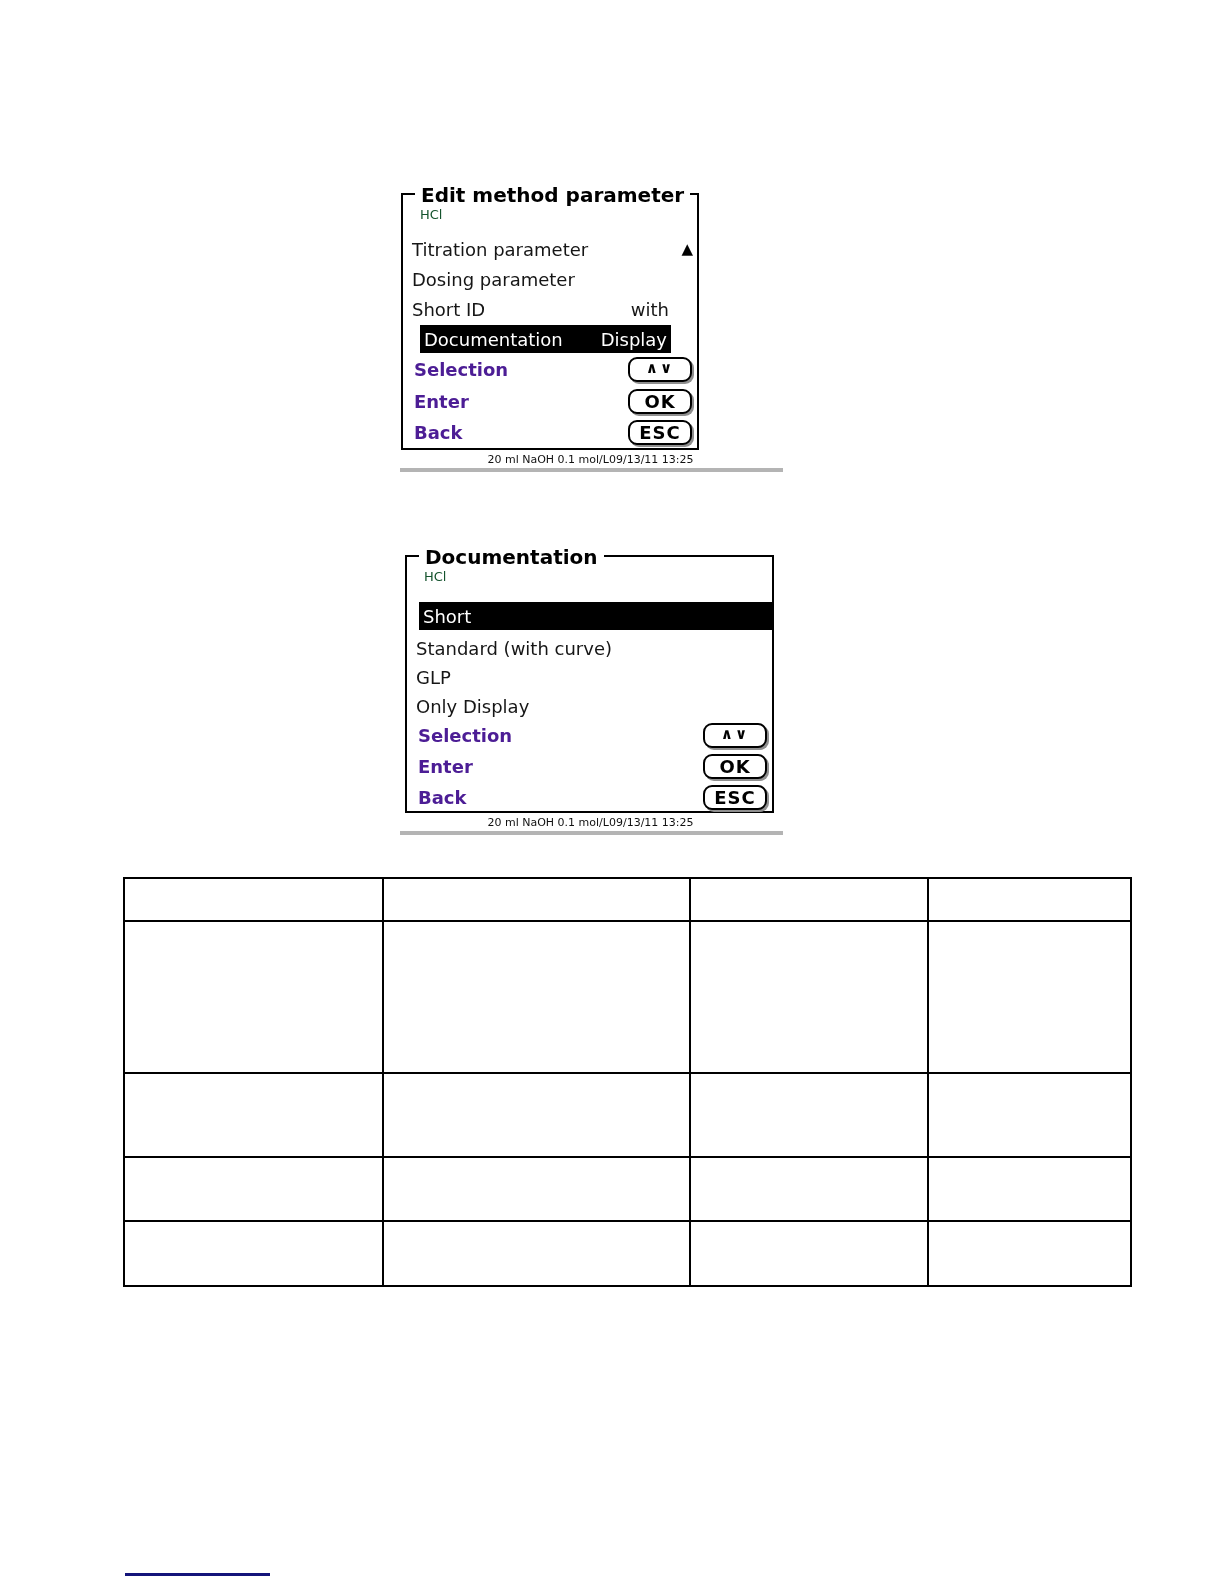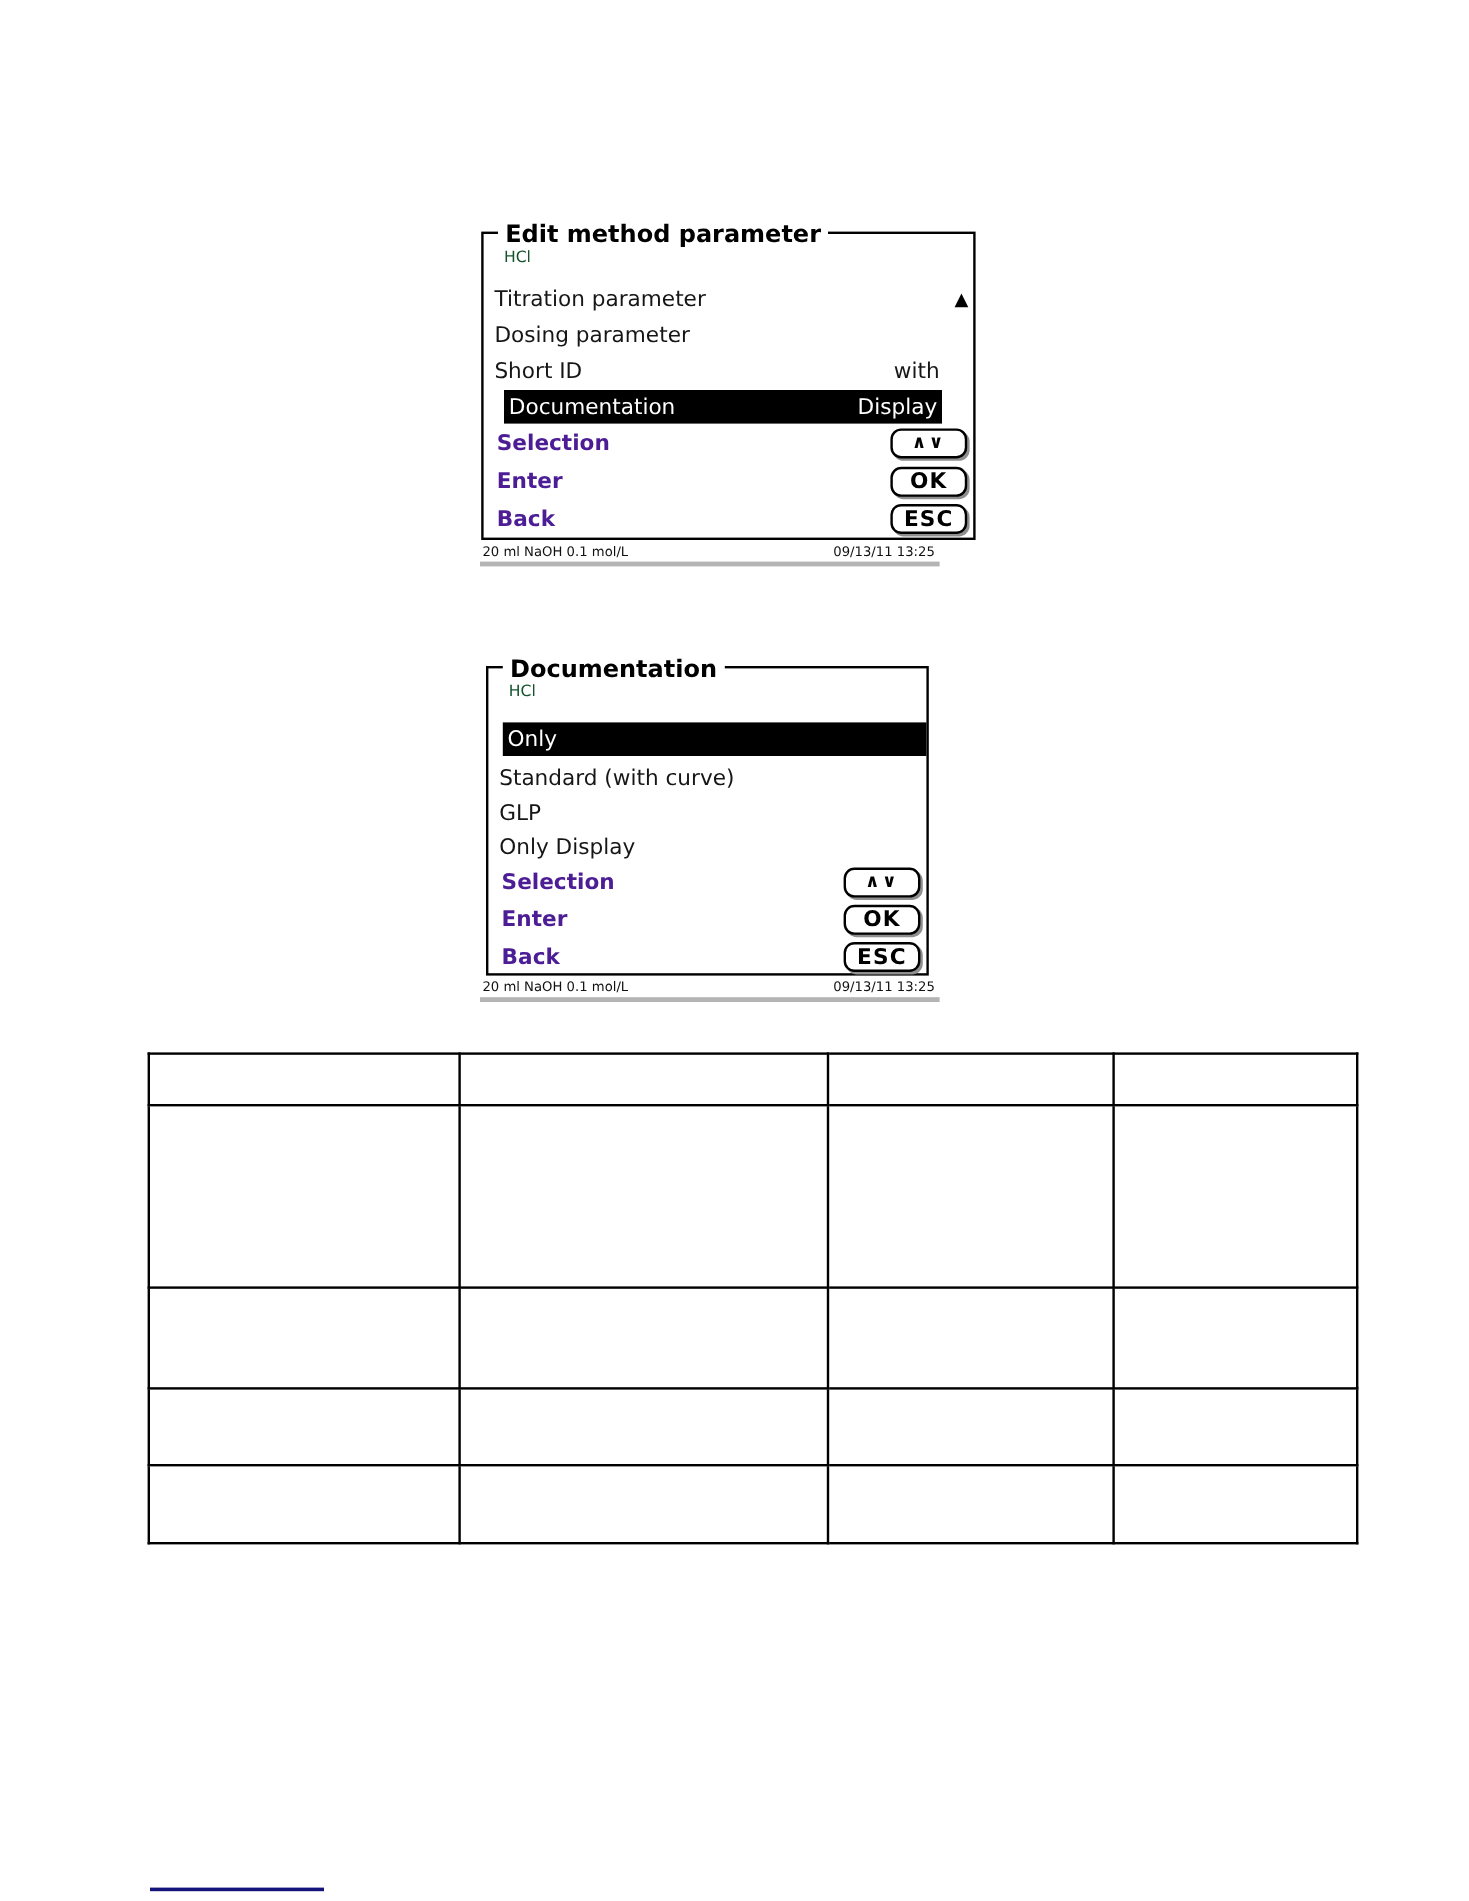--- a/index.html
+++ b/index.html
@@ -9,21 +9,21 @@
   }
 
   
   .device{position:absolute;width:383px;}
   #screen1{left:400px;top:193px;}
   #screen2{left:400px;top:555px;}
 
   .frame{
     position:relative;border:2px solid #000;box-sizing:border-box;background:#fff;
   }
-  #screen1 .frame{margin-left:1px;width:412px;height:257px;}
+  #screen1 .frame{margin-left:1px;width:298px;height:257px;}
   #screen2 .frame{margin-left:5px;width:369px;height:258px;}
 
   .frame-title{
     position:absolute;top:-10px;left:12px;background:#fff;padding:0 6px;
     font-weight:bold;font-size:20px;line-height:20px;white-space:nowrap;color:#000;
   }
   .subtitle{position:absolute;top:13px;left:17px;font-size:13px;line-height:14px;color:#14532d;}
 
   .row{
     position:absolute;left:0;right:0;height:24px;display:flex;align-items:center;
@@ -58,21 +58,21 @@
   .sk .lbl{font-weight:bold;font-size:18px;color:#4c1d95;}
 
   .btn{
     width:64px;height:25px;border:2px solid #000;border-radius:9px;background:#fff;
     display:flex;align-items:center;justify-content:center;font-weight:bold;font-size:18px;
     letter-spacing:1px;box-sizing:border-box;box-shadow:2px 2px 0 #8f8f8f;color:#000;
   }
   .btn.av{font-size:15px;letter-spacing:2px;padding-bottom:2px;}
 
   .statusbar{
-    margin-top:3px;display:flex;justify-content:space-between;align-items:center;
+    margin-top:3px;display:flex;justify-content:center;align-items:center;
     font-size:11px;line-height:13px;padding:0 4px 0 2px;color:#111;
   }
   .status-underline{height:4px;background:#b4b4b4;margin-top:2px;}
 
   
   #doc-table{
     position:absolute;left:123px;top:877px;border-collapse:collapse;table-layout:fixed;
   }
   #doc-table td, #doc-table th{border:2px solid #000;padding:0;font-size:14px;}
 
@@ -128,21 +128,21 @@
   </div>
   <div class="status-underline"></div>
 </div>
 
 <div class="device" id="screen2">
   <div class="frame">
     <span class="frame-title">Documentation</span>
     <div class="subtitle">HCl</div>
 
     <div class="hl">
-      <span>Only</span>
+      <span>Short</span>
     </div>
     <div class="row o3">
       <span>GLP</span>
     </div>
     <div class="row o2">
       <span>Standard (with curve)</span>
     </div>
     <div class="row o4">
       <span>Only Display</span>
     </div>

